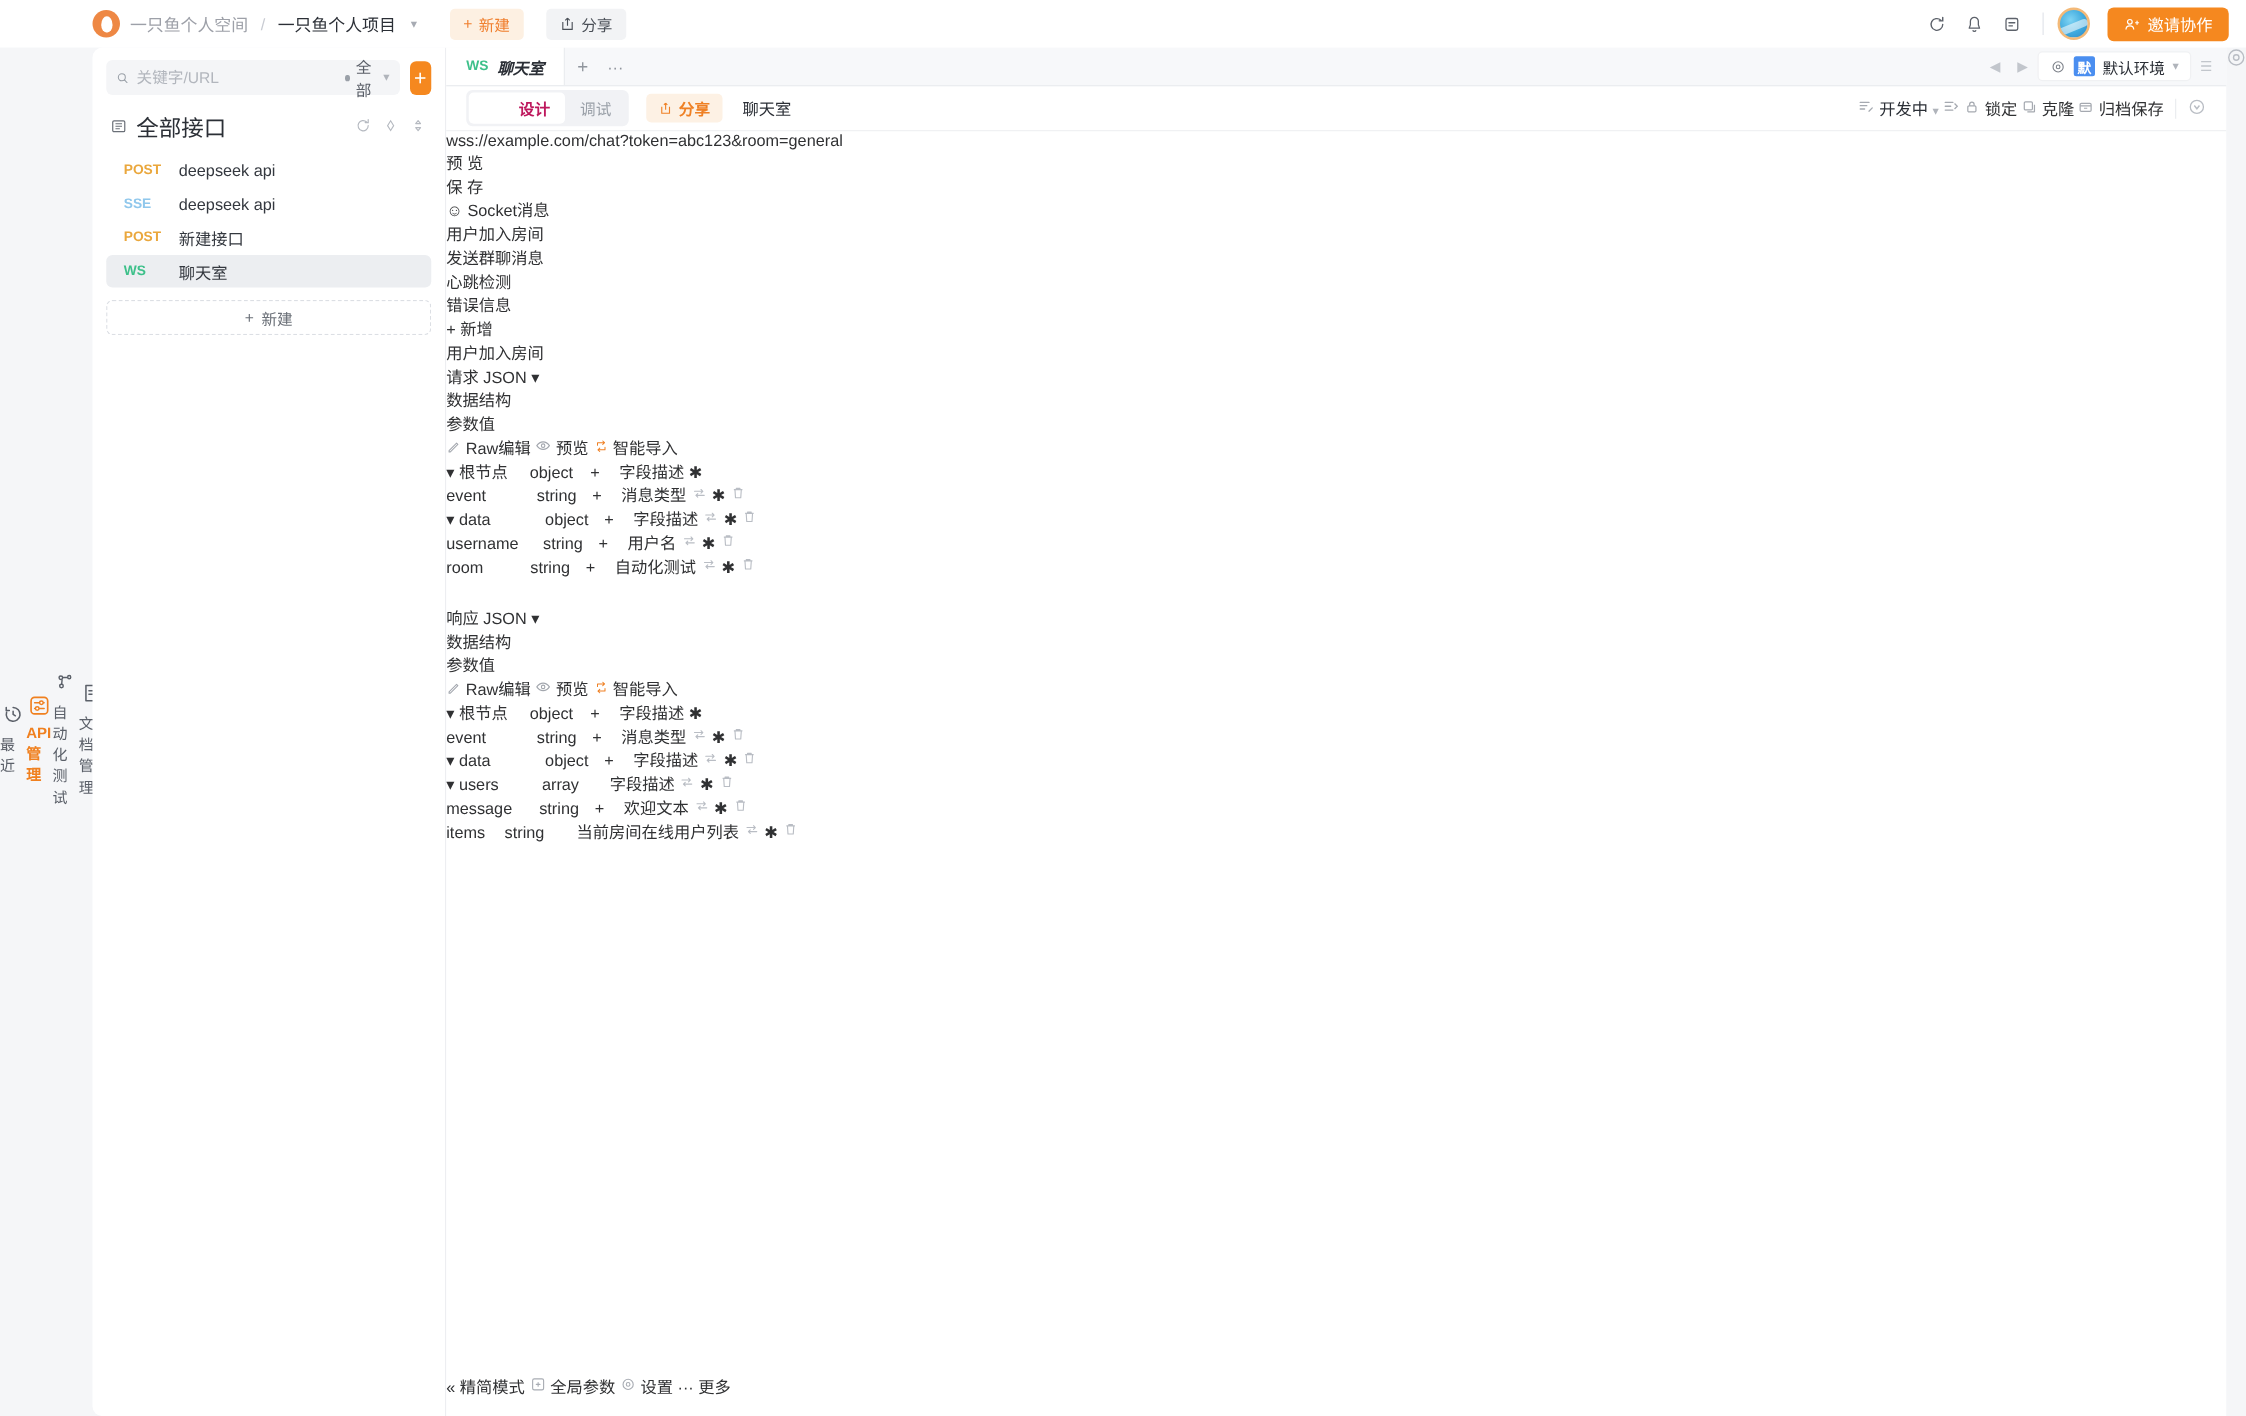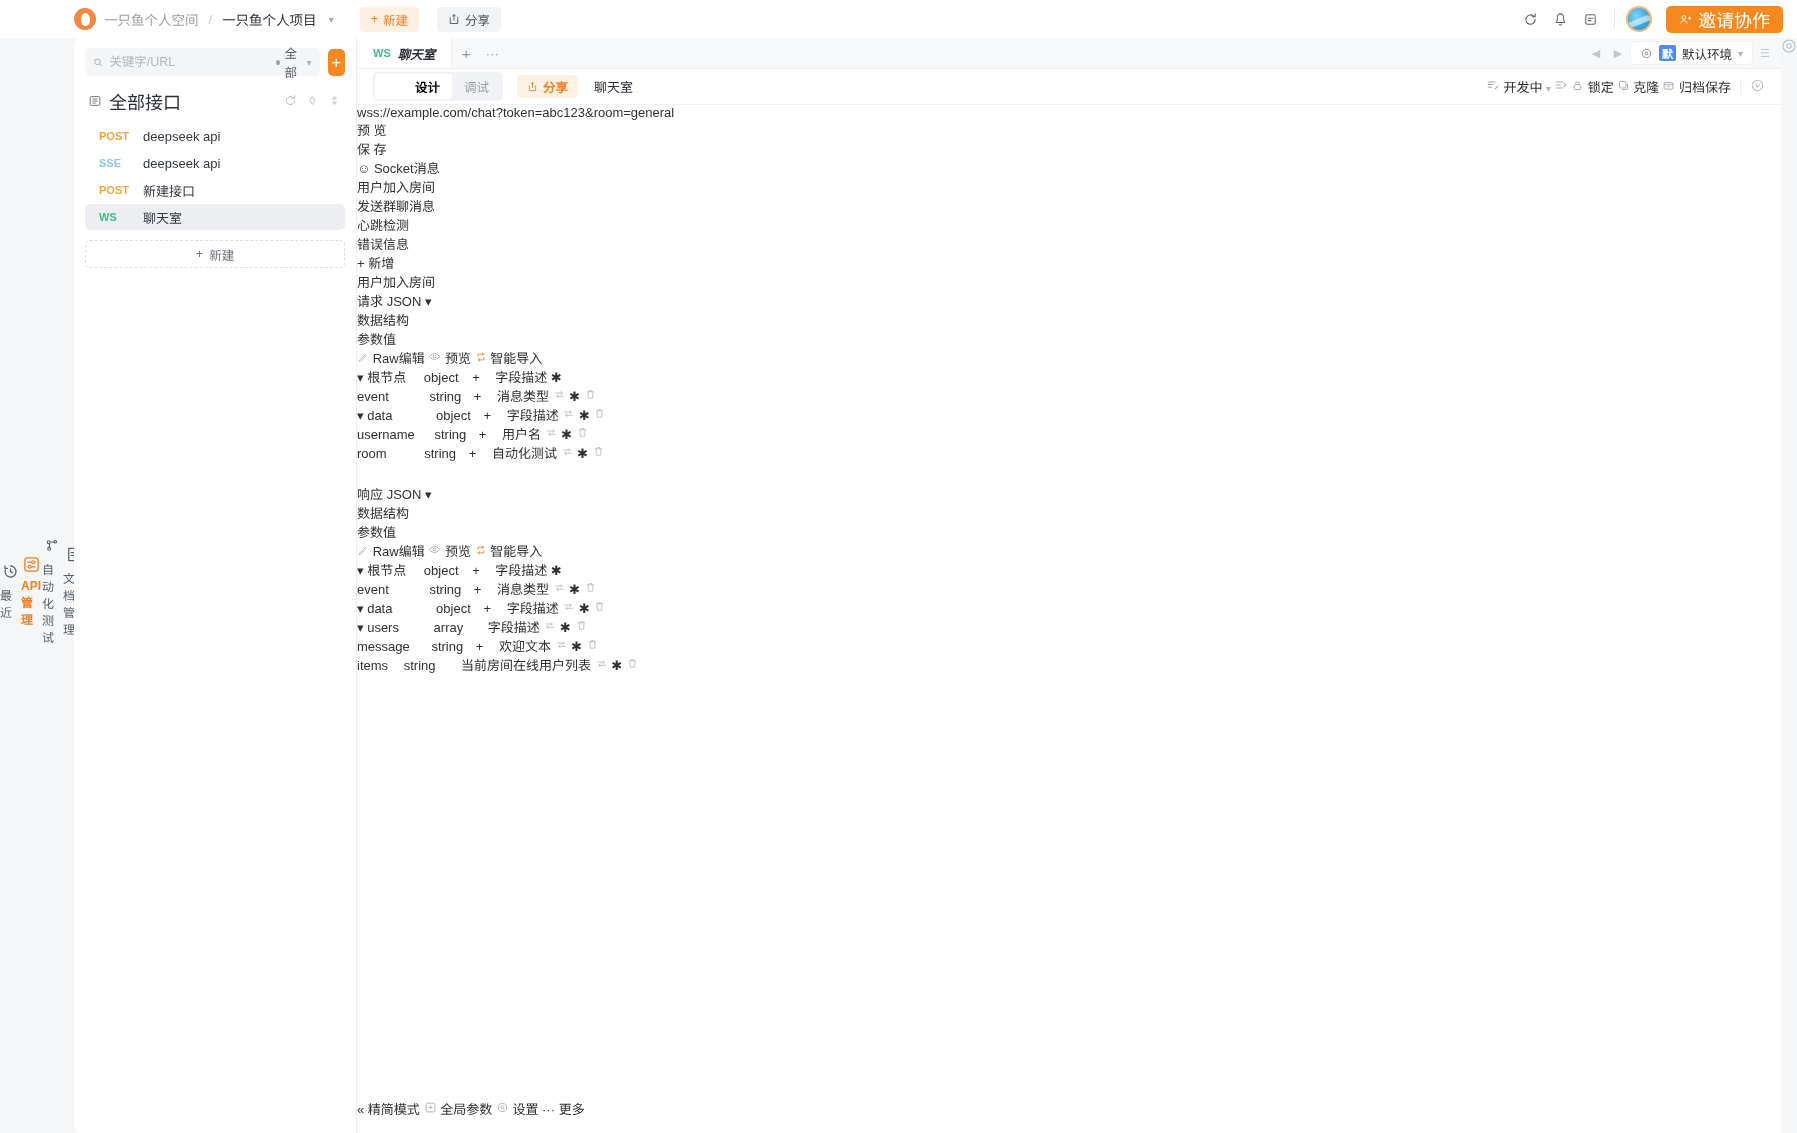--- a/index.html
+++ b/index.html
@@ -45,21 +45,21 @@
   .avatar {
     width: 26px; height: 26px; border-radius: 50%;
     background: radial-gradient(circle at 38% 36%, #7fd4f4 0%, #3fa9dd 55%, #2e86c3 100%);
     border: 2px solid #f3b978; position: relative; overflow:hidden;
   }
   .avatar::before{content:"";position:absolute;width:26px;height:6px;background:rgba(255,255,255,.55);
     transform:rotate(-22deg); top:11px; left:-3px; border-radius:3px;}
   .invite {
     margin-left: 10px; background: #f5881f; color: #fff; height: 27px;
     display: inline-flex; align-items: center; gap: 6px; padding: 0 13px;
-    border-radius: 5px; font-size: 18px; font-weight: 500; cursor: pointer;
+    border-radius: 5px; font-size: 13px; font-weight: 500; cursor: pointer;
   }
 
   
   .body { flex: 1; display: flex; min-height: 0; }
 
   
   .rail {
     width: 74px; flex: 0 0 74px; background: #f5f6f8; display: flex;
     flex-direction: row; align-items: center; padding-top: 14px;
   }
@@ -136,21 +136,21 @@
     border: 1px solid #f0f1f3;
   }
   .env-badge { background: #4a8ef0; color: #fff; font-size: 11px; padding: 0 3px; border-radius: 2px; font-weight:600; }
 
   .subbar {
     height: 36px; flex:0 0 36px; display: flex; align-items: center; padding: 0 16px; gap: 4px;
     border-bottom: 1px solid #f0f1f3;
   }
   .segbox { display:flex; background:#f1f2f5; border-radius:5px; padding:2px; }
   .seg { padding: 3px 12px; font-size: 12.5px; border-radius: 4px; color: #9aa0a8; cursor: pointer; }
-  .seg.on { background: #fff; color: #000000; font-weight: 600; padding-left: 40px; }
+  .seg.on { background: #fff; color: #be185d; font-weight: 600; padding-left: 40px; }
   .sharebtn {
     display: inline-flex; align-items: center; gap: 5px; height: 23px; padding: 0 10px;
     border-radius: 4px; background: #fdf1e4; color: #ef8024; font-size: 12.5px;
     font-weight: 600; cursor: pointer; margin-left: 10px;
   }
   .subtitle { font-size: 13px; color: #2b2f36; margin-left: 12px; }
   .subbar-right { margin-left: auto; display: flex; align-items: center; gap: 3px; color: #74798" }
   .sb-item { display: inline-flex; align-items: center; gap: 5px; font-size: 12.5px; color: #72777f; cursor: pointer; padding: 0 8px; height:24px; }
   .statusdot { width: 6px; height: 6px; border-radius: 50%; background: #3a7ef0; }
   .sb-sep { width: 1px; height: 16px; background: #ebedf0; margin: 0 6px; }

